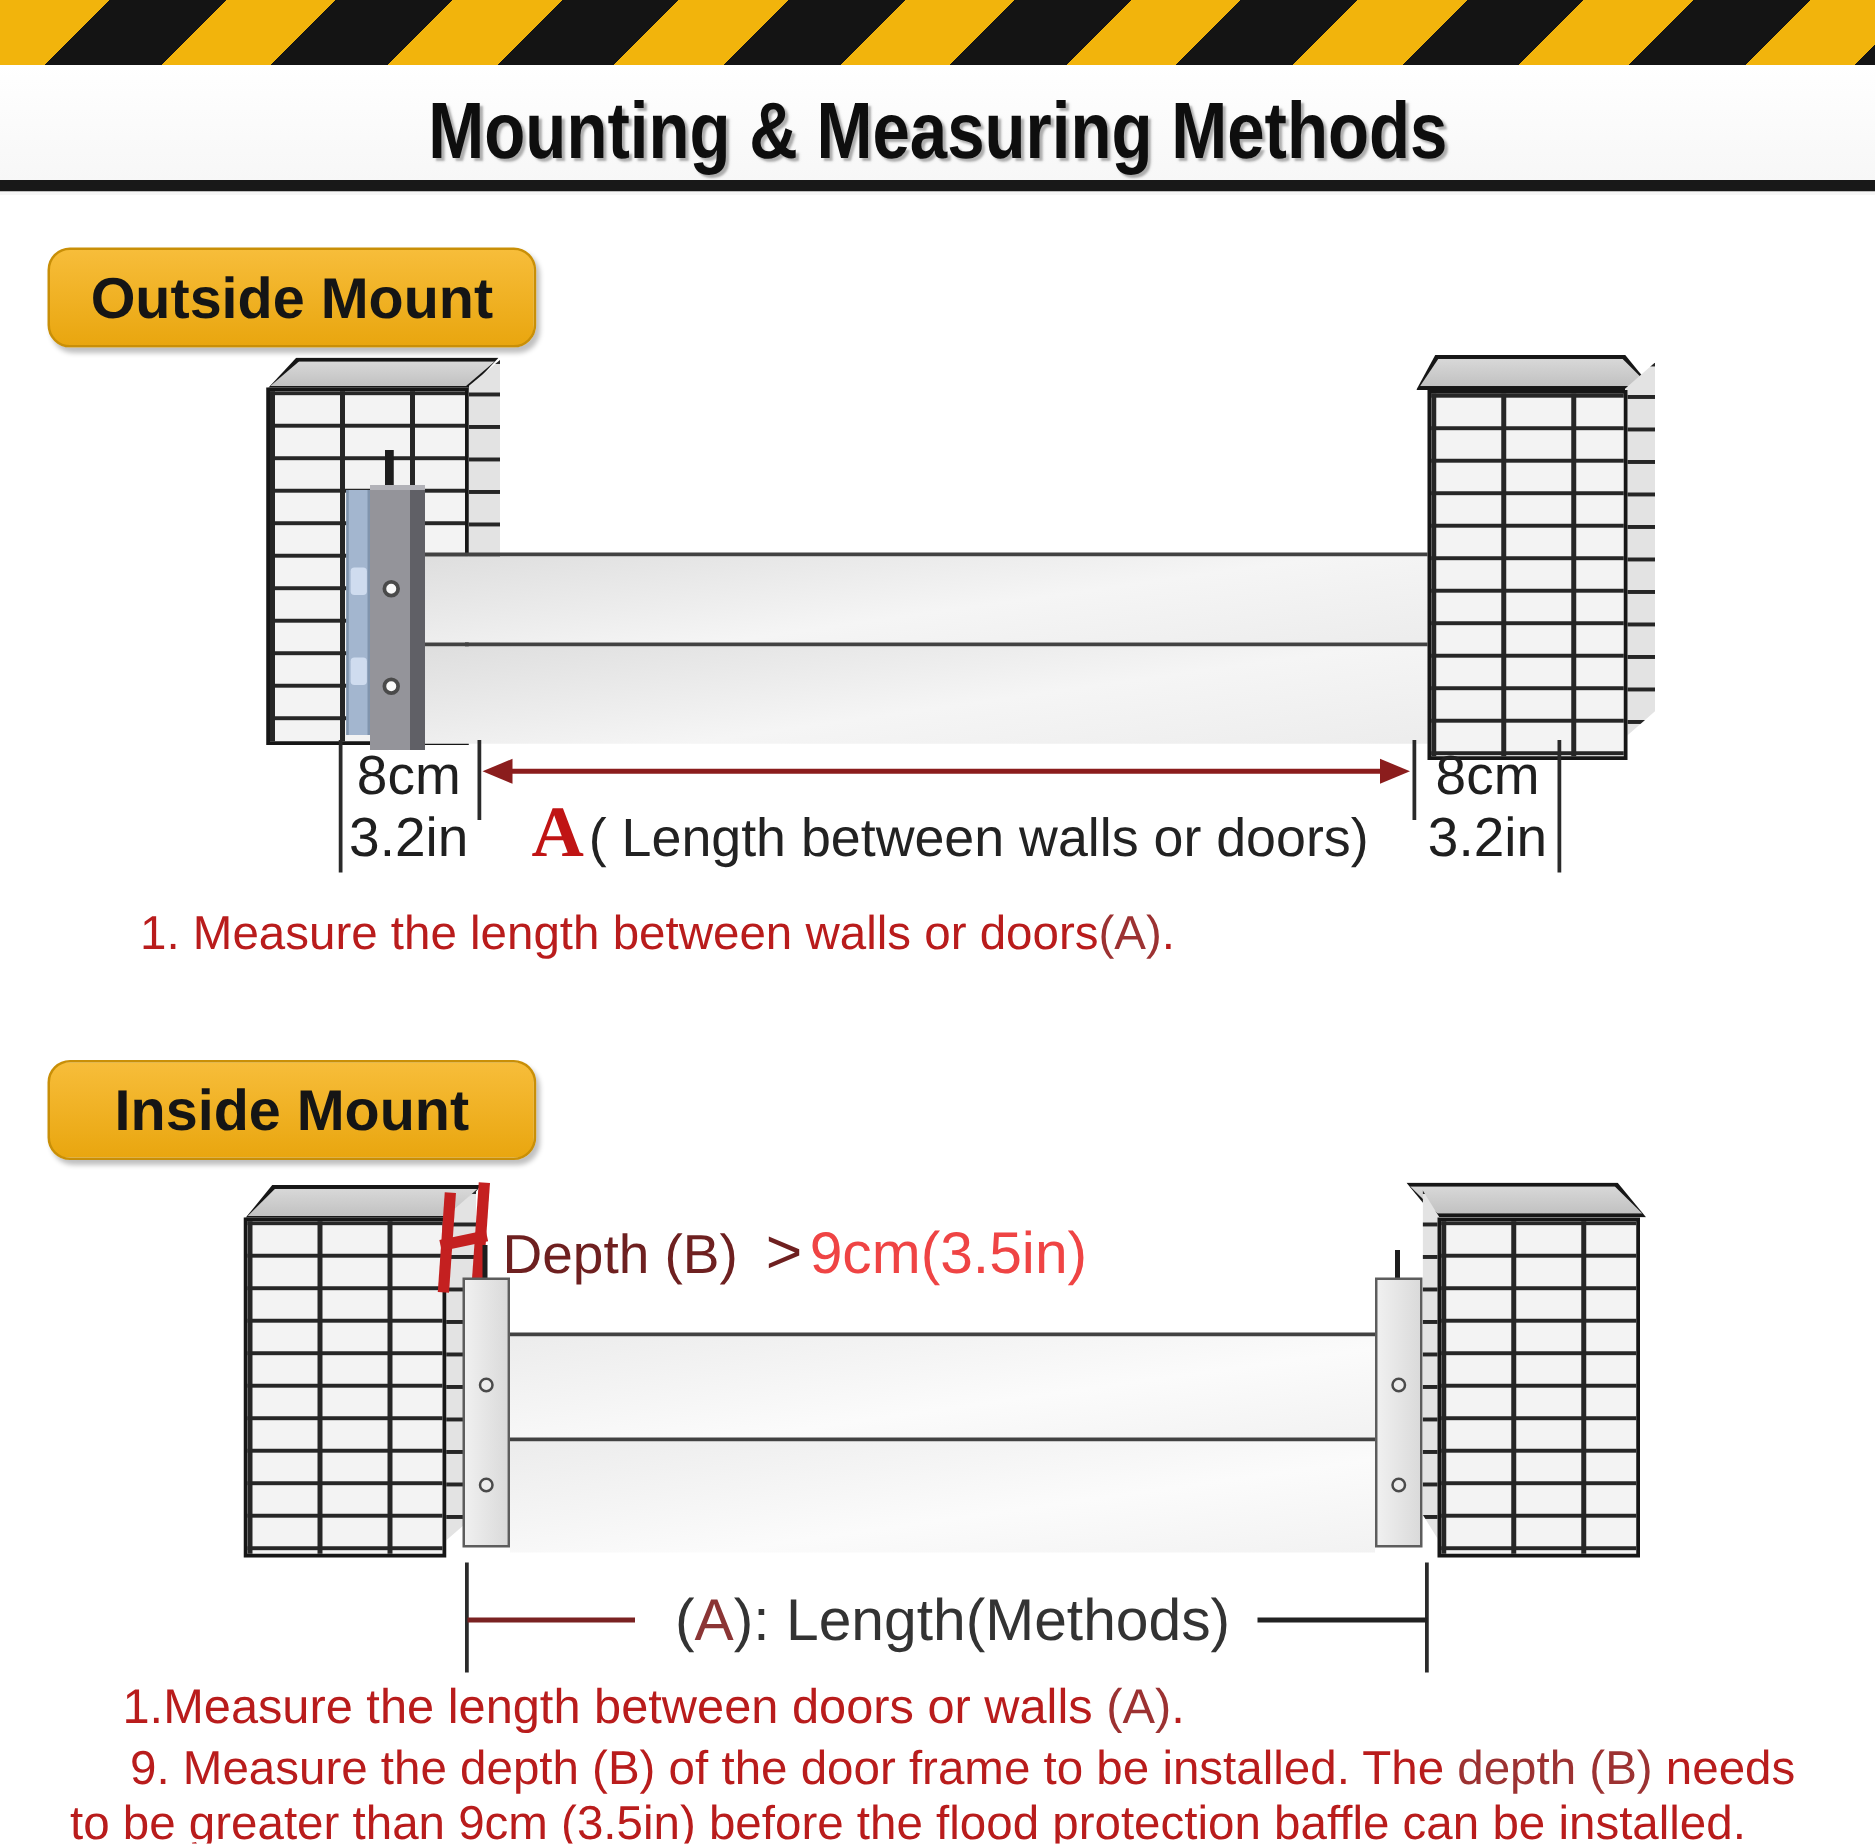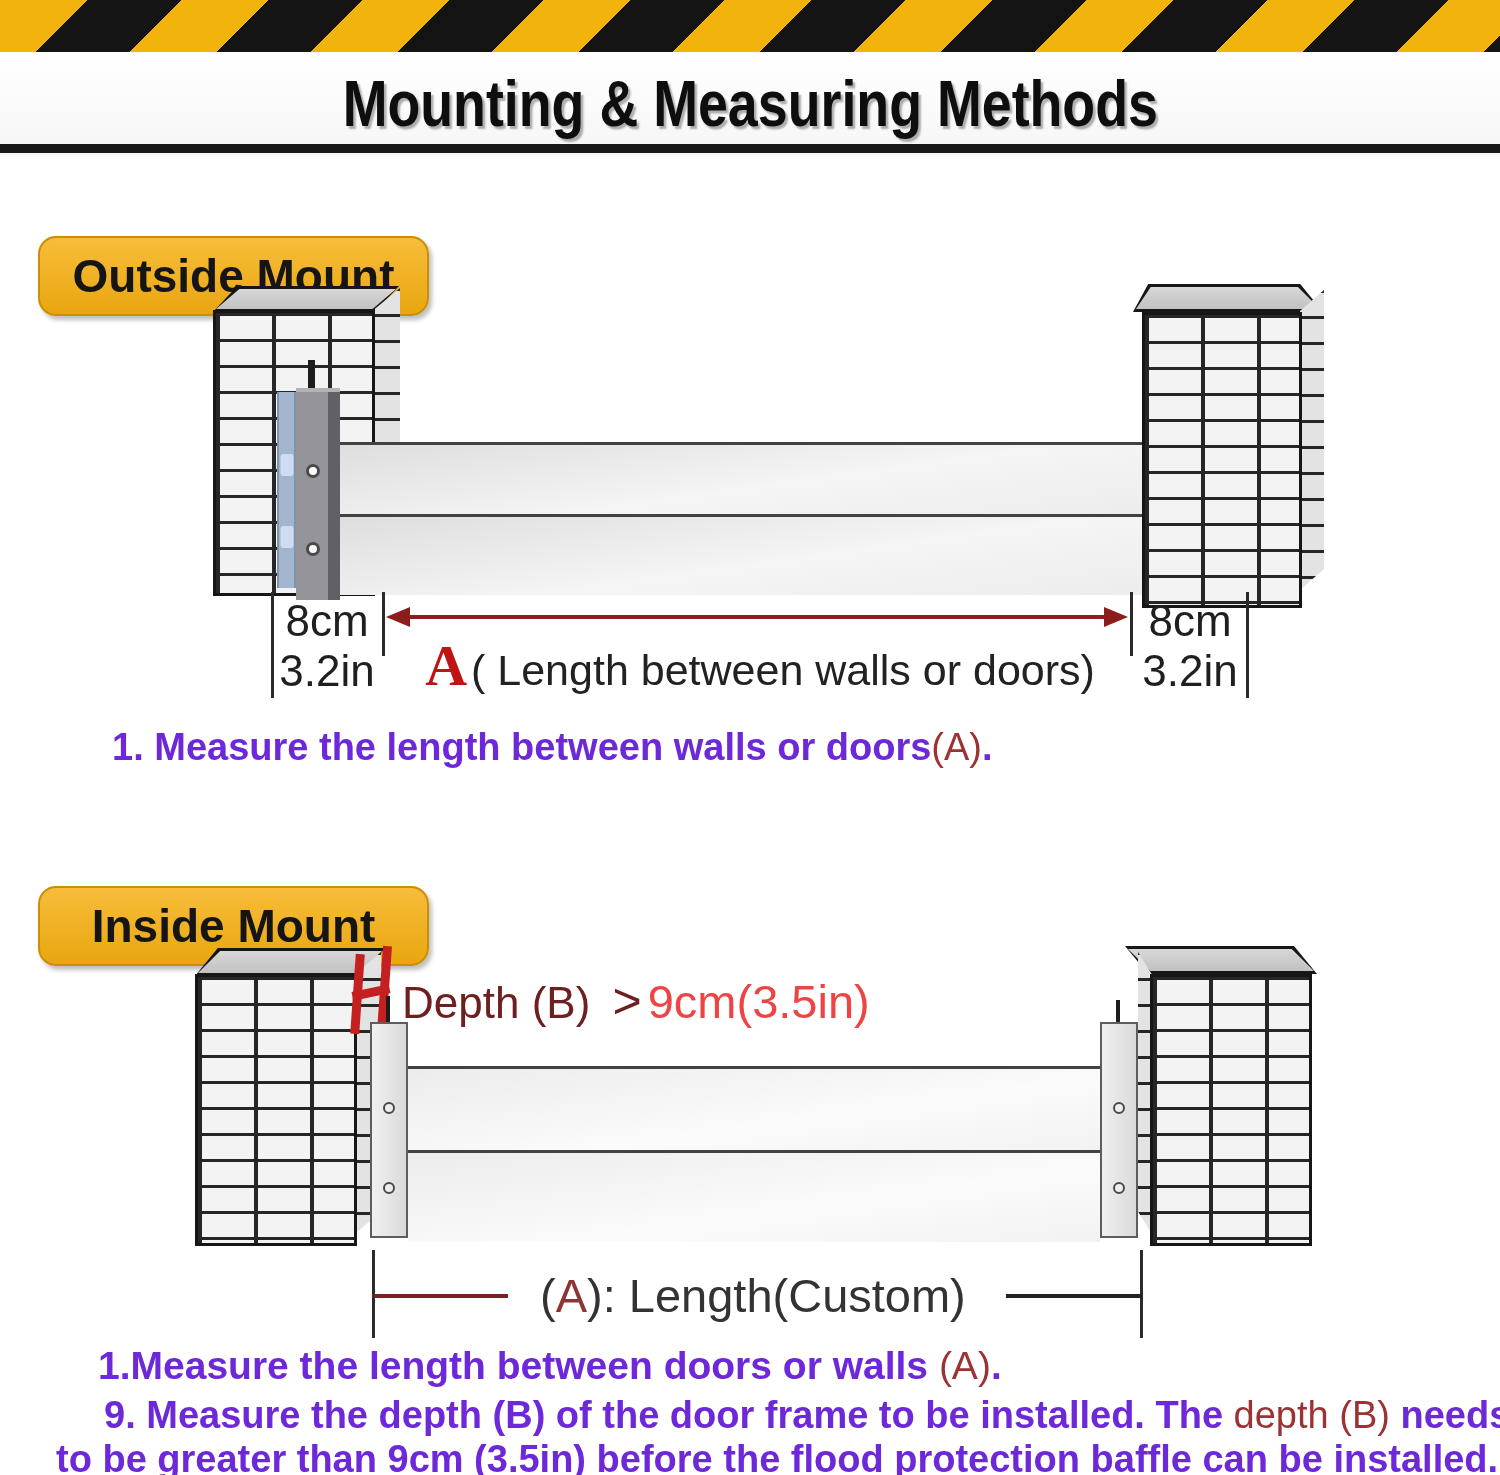--- a/index.html
+++ b/index.html
@@ -15,21 +15,21 @@
   .title{font-weight:bold;font-size:64px;color:#0e0e0e;white-space:nowrap;
         transform:scaleX(0.84);letter-spacing:0px;
         text-shadow:3px 3px 2px rgba(110,110,110,0.55);}
   .black-bar{position:absolute;left:0;top:144px;width:1500px;height:9px;background:#181818;}
 
   
   .badge{position:absolute;left:38px;width:387px;height:76px;border-radius:18px;
         background:linear-gradient(180deg,#f7bd3a 0%,#e9a60f 100%);
         border:2px solid #c98f07;box-shadow:3px 4px 4px rgba(0,0,0,0.25);
         display:flex;align-items:center;justify-content:center;
-        font-size:46px;font-weight:bold;color:#151515;margin-top:38px;}
+        font-size:46px;font-weight:bold;color:#151515;}
 
   
   .brick{position:absolute;background-color:#f3f3f3;
         background-image:
           linear-gradient(180deg,#262626 3px,transparent 3px),
           linear-gradient(90deg,#262626 4px,transparent 4px),
           linear-gradient(90deg,#262626 4px,transparent 4px);
         background-size:100% 26px,112px 52px,112px 52px;
         background-position:0 0,0 0,56px 26px;
         border:3px solid #161616;box-sizing:border-box;}
@@ -69,21 +69,21 @@
   .depth-bar{position:absolute;background:#c42020;}
   .depth-label{position:absolute;white-space:nowrap;font-size:44px;color:#6e2020;}
   .depth-label .gt{font-size:50px;margin:0 6px 0 10px;}
   .depth-label .val{font-size:47px;color:#ef4444;}
   .len-label{position:absolute;white-space:nowrap;font-size:47px;color:#333333;}
   .len-label .a{color:#8b3535;}
   .hseg{position:absolute;height:4px;}
 
   
   .step{position:absolute;font-size:38px;color:#2e2e2e;white-space:nowrap;}
-  .t-dark{color:#6d28d9;font-weight:bold;}
+  .t-dark{color:#b91c1c;}
   .t-red{color:#9c3232;}
 </style>
 </head>
 <body>
 
 <div class="stage">
 
   <div class="tape"></div>
   <div class="title-band">
     <div class="title">Mounting &amp; Measuring Methods</div>
@@ -193,21 +193,21 @@
     <div class="cap-inner" style="clip-path:polygon(0 0,88% 0,100% 100%,12% 100%);"></div>
   </div>
   <div class="brick-side" style="left:1138px;top:952px;width:14px;height:282px;clip-path:polygon(0 0,100% 8%,100% 100%,0 92%);"></div>
   <div class="brick" style="left:1150px;top:974px;width:162px;height:272px;"></div>
 
   <div class="tick" style="left:372px;top:1250px;height:88px;"></div>
   <div class="tick" style="left:1140px;top:1250px;height:88px;"></div>
   <div class="hseg" style="left:374px;top:1294px;width:134px;background:#7a2222;"></div>
   <div class="hseg" style="left:1006px;top:1294px;width:136px;background:#222222;"></div>
   <div class="len-label" style="left:540px;top:1268px;">
-    <span>(</span><span class="a">A</span><span>): Length(Custom)</span>
+    <span>(</span><span class="a">A</span><span>): Length(Methods)</span>
   </div>
 
   <div class="step" style="left:98px;top:1344px;font-size:39px;">
     <span class="t-dark">1.Measure the length between doors or walls </span><span class="t-red">(A)</span><span class="t-dark">.</span>
   </div>
   <div class="step" style="left:104px;top:1394px;font-size:38px;">
     <span class="t-dark">9. Measure the depth (B) of the door frame to be installed. The </span><span class="t-red">depth (B)</span><span class="t-dark"> needs</span>
   </div>
   <div class="step" style="left:56px;top:1438px;font-size:38px;">
     <span class="t-dark">to be greater than 9cm (3.5in) before the flood protection baffle can be installed.</span>

